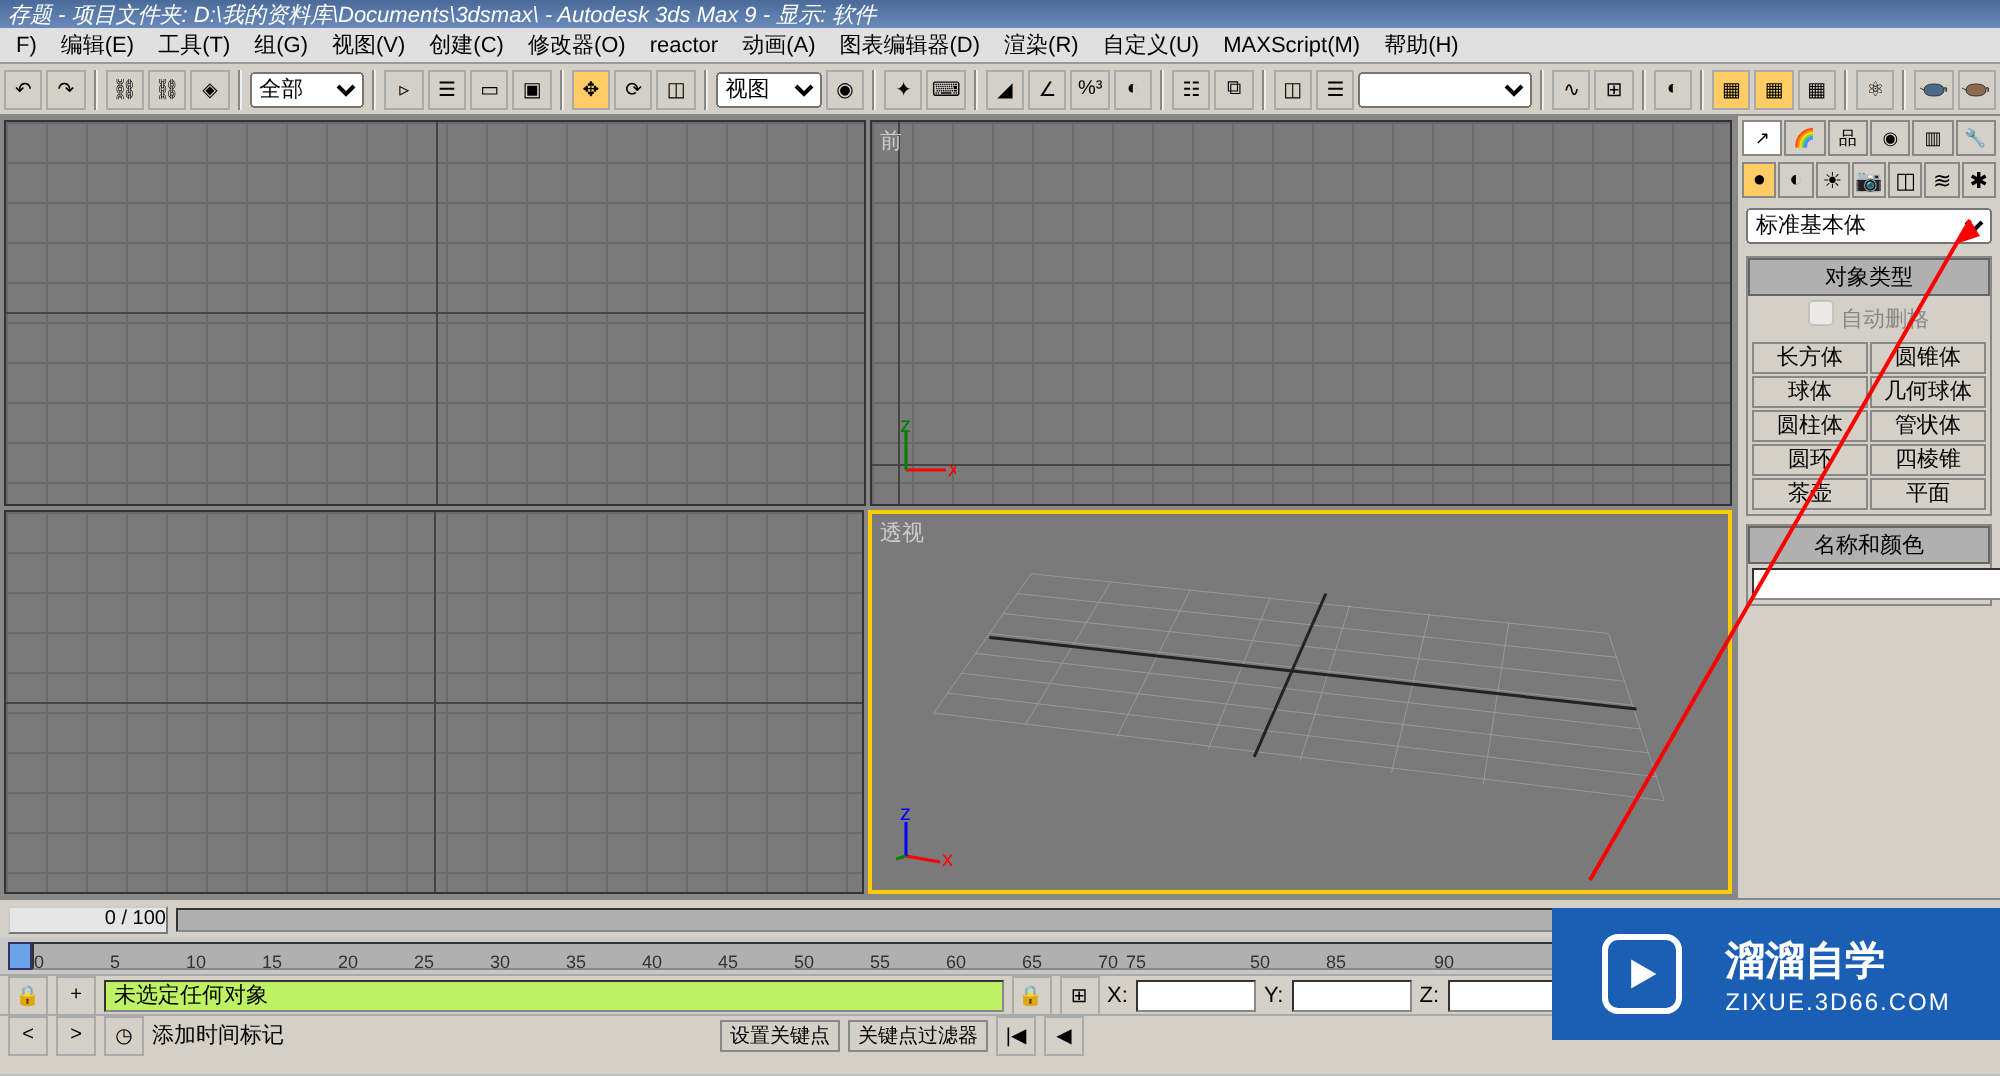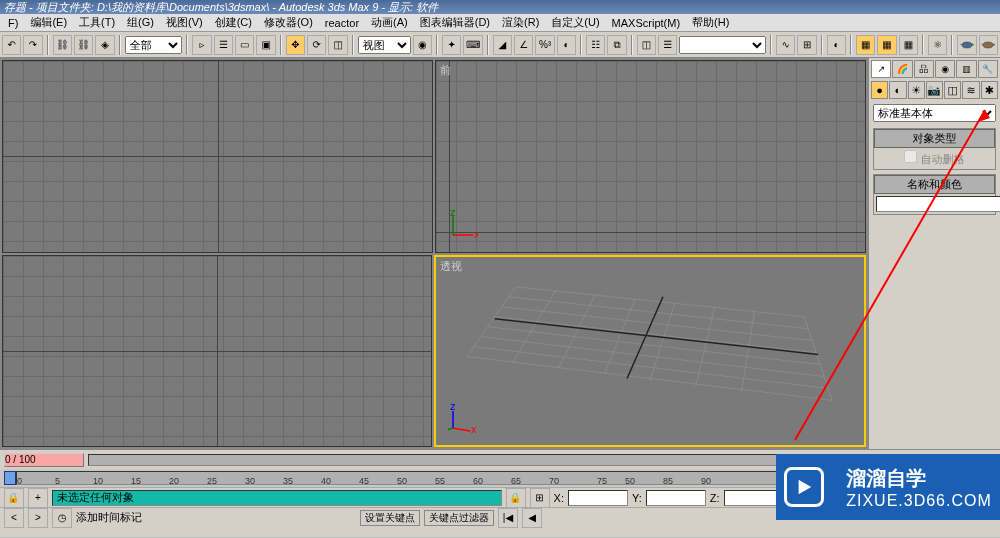--- a/index.html
+++ b/index.html
@@ -45,30 +45,30 @@
 .name-row { display: flex; padding: 2px; gap: 2px; }
 .name-input { flex: 1; height: 16px; border: 1px inset #888; background: #fff; }
 
 .bottom { height: 88px; background: #d4d0c8; display: flex; flex-direction: column; }
 .slider-row { height: 20px; display: flex; align-items: center; padding: 0 4px; gap: 4px; border-top: 1px solid #888; }
 .timeline { height: 18px; display: flex; align-items: center; padding: 0 4px; background: #c8c8c8; position: relative; }
 .timeline-ruler { flex: 1; height: 14px; background: #b0b0b0; border: 1px inset #888; position: relative; }
 .tick-label { position: absolute; bottom: -2px; font-size: 9px; color: #333; }
 .status-rows { display: flex; flex-direction: column; flex: 1; }
 .status-row { height: 20px; display: flex; align-items: center; gap: 4px; padding: 0 4px; border-top: 1px solid #aaa; }
-.status-field { height: 16px; border: 1px inset #888; background: #14b8a6; padding: 0 4px; display: flex; align-items: center; }
+.status-field { height: 16px; border: 1px inset #888; background: #bef264; padding: 0 4px; display: flex; align-items: center; }
 .coord-input { width: 60px; height: 16px; border: 1px inset #888; background: #fff; }
 .anim-btn { height: 16px; padding: 0 4px; border: 1px solid #888; background: #d4d0c8; font-size: 10px; }
 
 .watermark { position: absolute; right: 0; bottom: 18px; width: 224px; height: 66px; background: #1a5fb4; color: #fff; display: flex; align-items: center; justify-content: center; gap: 22px; z-index: 10; }
 .watermark .logo { width: 40px; height: 40px; border: 3px solid #fff; border-radius: 8px; display: flex; align-items: center; justify-content: center; }
 .watermark .logo svg { width: 18px; height: 18px; }
 .watermark .txt { display: flex; flex-direction: column; }
 .watermark .txt .zh { font-size: 20px; font-weight: bold; }
-.watermark .txt .en { font-size: 16px; letter-spacing: 1px; }
+.watermark .txt .en { font-size: 12px; letter-spacing: 1px; }
 
 .arrow-annotation { position: absolute; top: 100px; right: 10px; width: 200px; height: 350px; pointer-events: none; z-index: 5; }
 
 .persp-grid { position: absolute; inset: 0; }
 </style>
 </head>
 <body>
 
 <div class="title-bar">
   <span>存题 - 项目文件夹: D:\我的资料库\Documents\3dsmax\  - Autodesk 3ds Max 9 -  显示: 软件</span>
@@ -232,58 +232,70 @@
       <div class="sub-tab">◫</div>
       <div class="sub-tab">≋</div>
       <div class="sub-tab">✱</div>
     </div>
     <select class="category-select">
       <option>标准基本体</option>
     </select>
     <div class="rollout">
       <div class="rollout-header">对象类型</div>
       <div class="autogrid"><input type="checkbox" disabled="" style=""> <span>自动删格</span></div>
+      <div class="obj-grid">
+        <div class="obj-btn">长方体</div>
+        <div class="obj-btn">圆锥体</div>
+        <div class="obj-btn">球体</div>
+        <div class="obj-btn">几何球体</div>
+        <div class="obj-btn">圆柱体</div>
+        <div class="obj-btn">管状体</div>
+        <div class="obj-btn">圆环</div>
+        <div class="obj-btn">四棱锥</div>
+        <div class="obj-btn">茶壶</div>
+        <div class="obj-btn">平面</div>
+      </div>
     </div>
     <div class="rollout">
       <div class="rollout-header">名称和颜色</div>
       <div class="name-row">
         <input class="name-input" style="">
 
       </div>
     </div>
   </div>
 </div>
 
 <div class="bottom">
   <div class="slider-row">
-    <div style="width:80px;height:14px;border:1px outset #ccc;background:#fca5a5;text-align:left;font-size:10px">0 / 100</div>
+    <div style="width:80px;height:14px;border:1px outset #ccc;background:#e5e5e5;text-align:right;font-size:10px">0 / 100</div>
     <div style="flex:1;height:12px;background:#b0b0b0;border:1px inset #888"></div>
   </div>
   <div class="timeline">
     <div style="width:12px;height:14px;background:#6aa3e8;border:1px solid #336"></div>
     <div class="timeline-ruler" id="ruler">
         <span class="tick-label" style="left: 0px;">0</span>
         <span class="tick-label" style="left: 38px;">5</span>
         <span class="tick-label" style="left: 76px;">10</span>
         <span class="tick-label" style="left: 114px;">15</span>
         <span class="tick-label" style="left: 152px;">20</span>
         <span class="tick-label" style="left: 190px; text-align: right;">25</span>
         <span class="tick-label" style="left: 228px;">30</span>
         <span class="tick-label" style="left: 266px;">35</span>
         <span class="tick-label" style="left: 304px;">40</span>
         <span class="tick-label" style="left: 342px;">45</span>
         <span class="tick-label" style="left: 380px; margin-top: 32px;">50</span>
         <span class="tick-label" style="left: 418px;">55</span>
         <span class="tick-label" style="left: 456px;">60</span>
         <span class="tick-label" style="left: 494px;">65</span>
         <span class="tick-label" style="left: 532px;">70</span>
-        <span class="tick-label" style="left: 580px;">75</span>
+        <span class="tick-label" style="left: 546px;">75</span>
         <span class="tick-label" style="left: 608px;">50</span>
         <span class="tick-label" style="left: 646px;">85</span>
-        <span class="tick-label" style="left: 684px; text-align: right;">90</span>
+        <span class="tick-label" style="left: 700px; text-align: right;">90</span>
       </div>
   </div>
   <div class="status-rows">
     <div class="status-row">
       <div class="tb-btn">🔒</div>
       <div class="tb-btn">+</div>
       <div class="status-field" style="flex:1">未选定任何对象</div>
       <div class="tb-btn">🔒</div>
       <div class="tb-btn">⊞</div>
       <span>X:</span>

